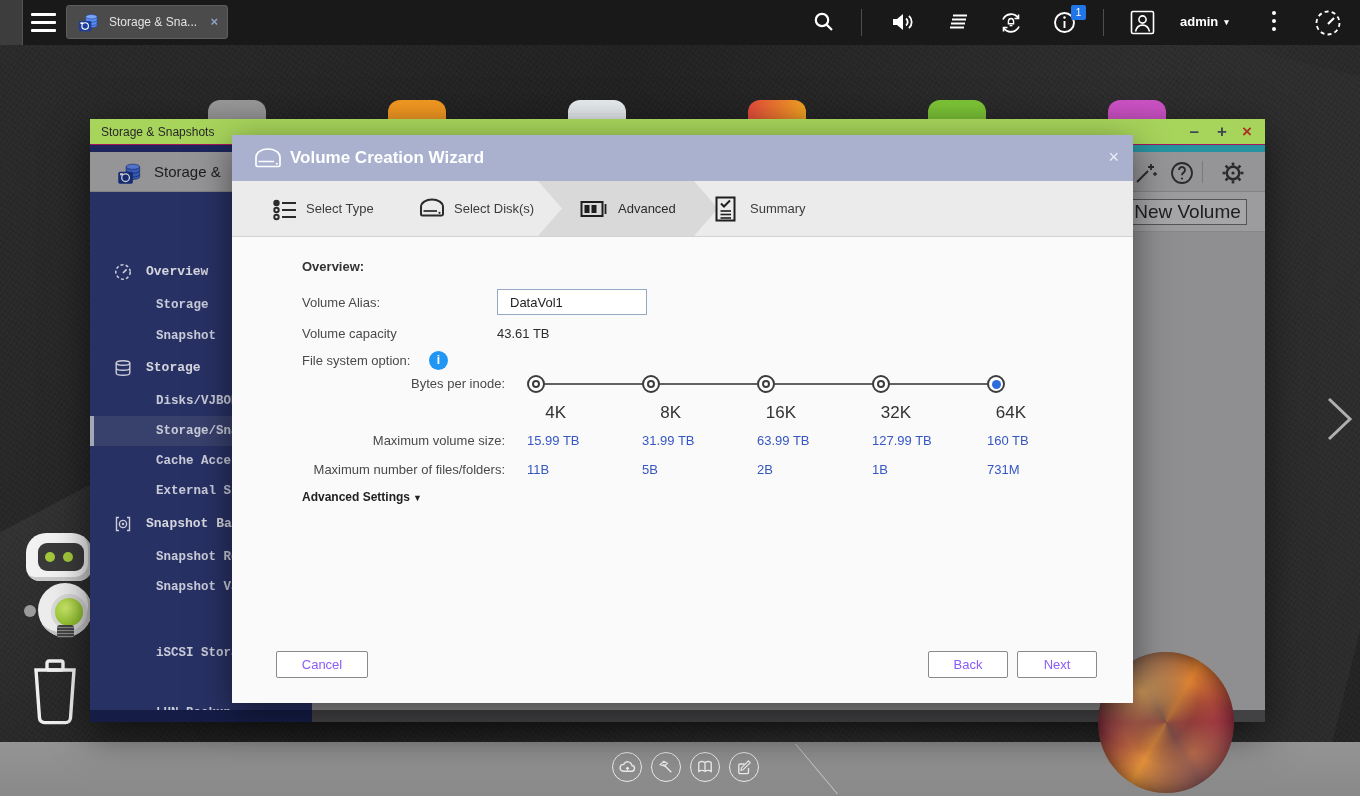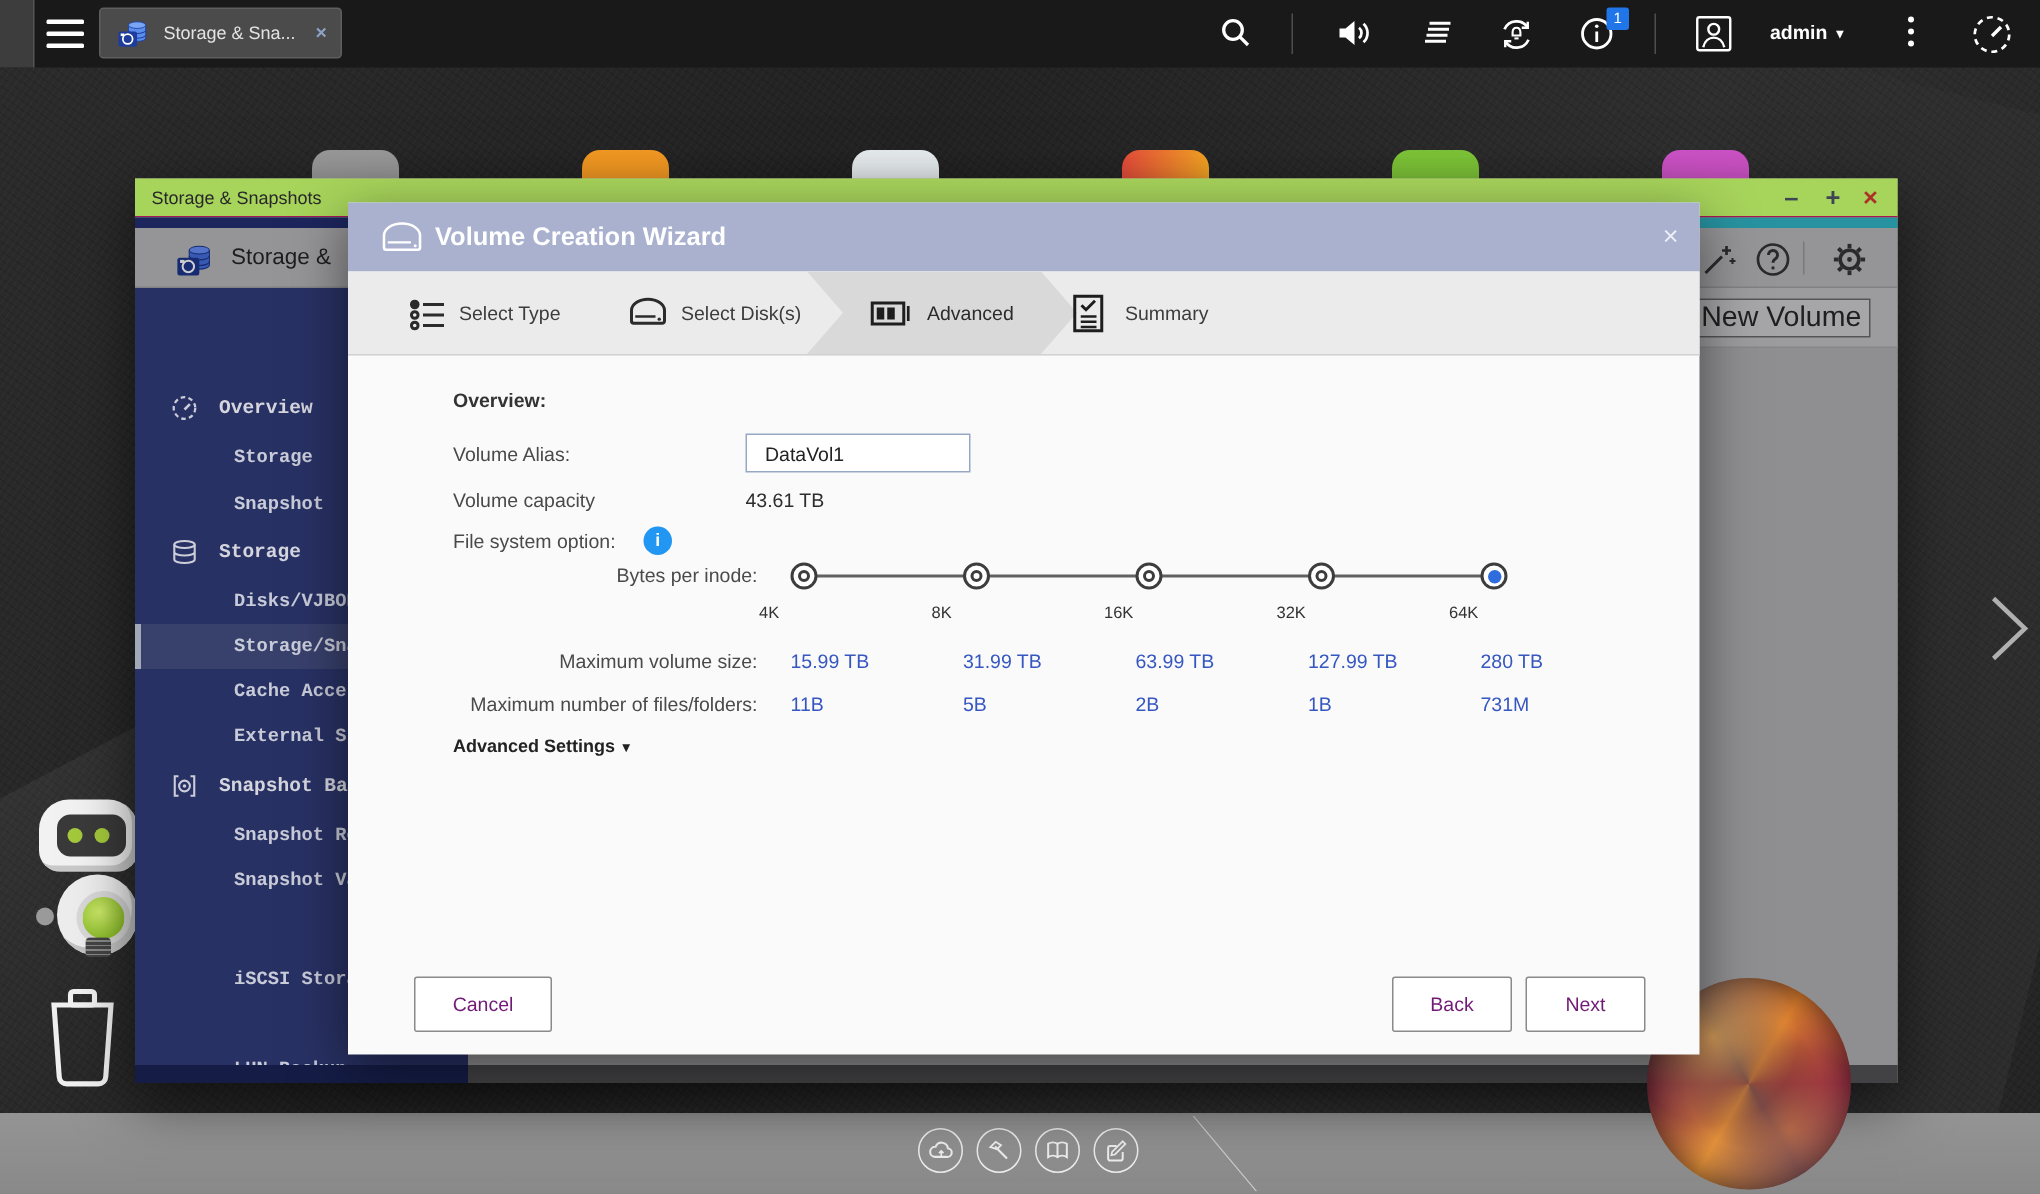--- a/index.html
+++ b/index.html
@@ -133,25 +133,25 @@
   .val.blue{color:#3657c1;}
   .alias-input{position:absolute;left:265px;top:52px;width:150px;height:26px;border:1px solid #96a7c4;
     background:#fff;font-family:inherit;font-size:13px;color:#222;padding:0 0 0 12px;box-sizing:border-box;}
   .info-i{position:absolute;left:197px;top:114px;width:19px;height:19px;border-radius:50%;background:#2196f3;
     color:#fff;font-size:12px;font-weight:bold;text-align:center;line-height:19px;cursor:pointer;}
   .sline{position:absolute;left:304px;top:146px;width:460px;height:2px;background:#616161;}
   .stop{position:absolute;top:138px;width:14px;height:14px;border:2px solid #3d3d3d;border-radius:50%;
     background:#fff;cursor:pointer;}
   .stop:after{content:"";position:absolute;left:3px;top:3px;width:4px;height:4px;border:2px solid #3d3d3d;border-radius:50%;}
   .stop.on:after{left:2.5px;top:2.5px;width:9px;height:9px;border:none;background:#2f6cdd;}
-  .optlbl{position:absolute;top:166px;width:60px;text-align:left;font-size:11px;color:#333;}
+  .optlbl{position:absolute;top:166px;width:60px;text-align:right;font-size:17px;color:#333;}
   .adv{position:absolute;left:70px;top:253px;font-size:12px;font-weight:bold;color:#222;cursor:pointer;}
   .adv .c{font-size:9px;margin-left:3px;}
-  .dbtn{position:absolute;top:516px;height:37px;background:#fff;border:1px solid #8a8a8a;border-radius:2px;
-    font-family:inherit;font-size:13px;color:#701a75;cursor:pointer;box-sizing:border-box;}
+  .dbtn{position:absolute;top:516px;height:27px;background:#fff;border:1px solid #8a8a8a;border-radius:2px;
+    font-family:inherit;font-size:13px;color:#8b5cf6;cursor:pointer;box-sizing:border-box;}
   svg{display:block;}
 </style>
 </head>
 <body>
 
 <div class="canvas">
   <div class="sheen a"></div>
   <div class="sheen b"></div>
 
   <div class="dicon" style="left:208px;background:#9a9a9a"></div>
@@ -457,21 +457,21 @@
       <span class="optlbl" style="left:389px">8K</span>
       <span class="optlbl" style="left:504px">16K</span>
       <span class="optlbl" style="left:619px">32K</span>
       <span class="optlbl" style="left:734px">64K</span>
 
       <span class="fld r" style="top:196px">Maximum volume size:</span>
       <span class="val blue" style="left:295px;top:196px">15.99 TB</span>
       <span class="val blue" style="left:410px;top:196px">31.99 TB</span>
       <span class="val blue" style="left:525px;top:196px">63.99 TB</span>
       <span class="val blue" style="left:640px;top:196px">127.99 TB</span>
-      <span class="val blue" style="left:755px;top:196px">280 TB</span>
+      <span class="val blue" style="left:755px;top:196px">160 TB</span>
 
       <span class="fld r" style="top:225px">Maximum number of files/folders:</span>
       <span class="val blue" style="left:295px;top:225px">11B</span>
       <span class="val blue" style="left:410px;top:225px">5B</span>
       <span class="val blue" style="left:525px;top:225px">2B</span>
       <span class="val blue" style="left:640px;top:225px">1B</span>
       <span class="val blue" style="left:755px;top:225px">731M</span>
 
       <span class="adv"><span>Advanced Settings</span><span class="c">▼</span></span>
     </div>

